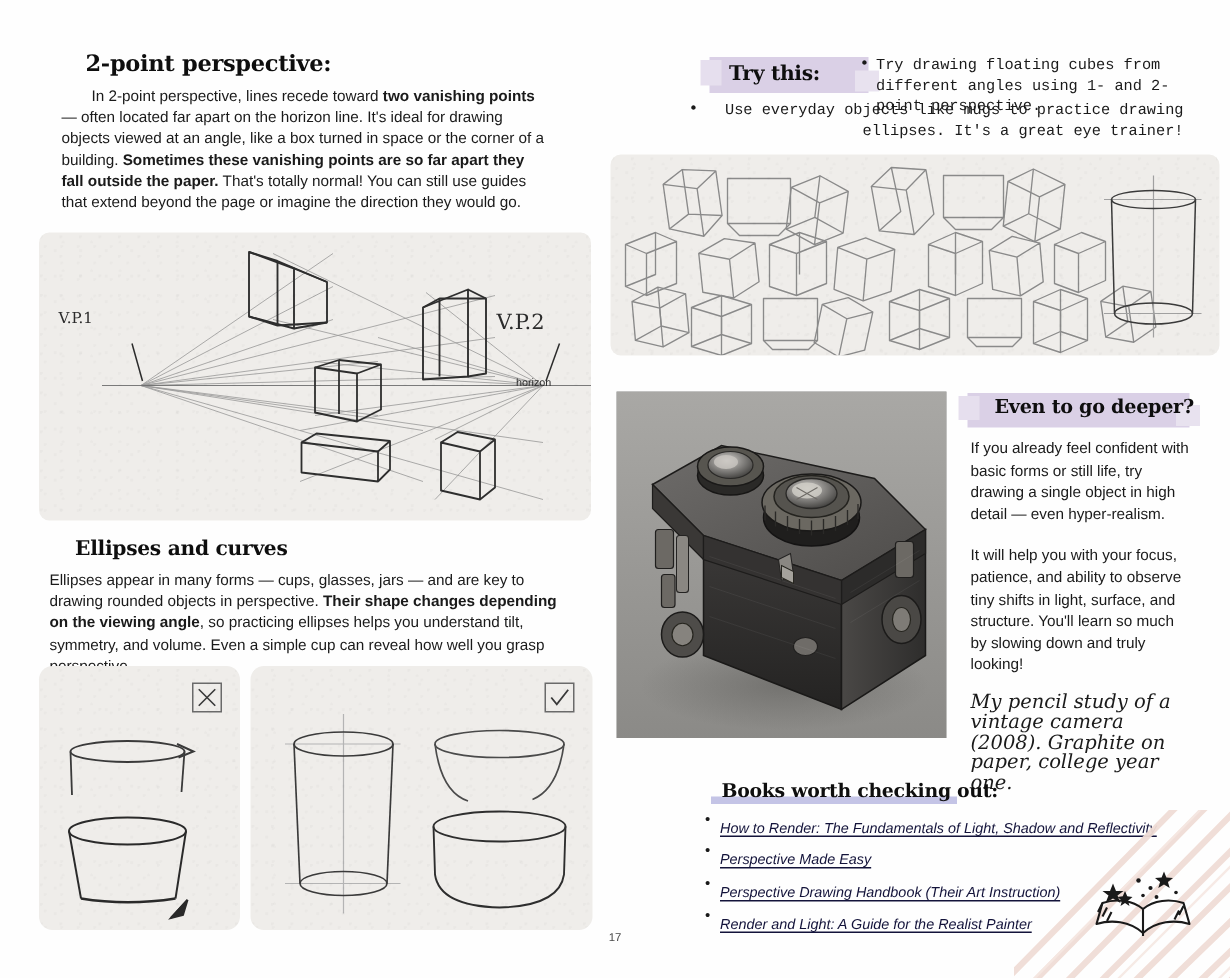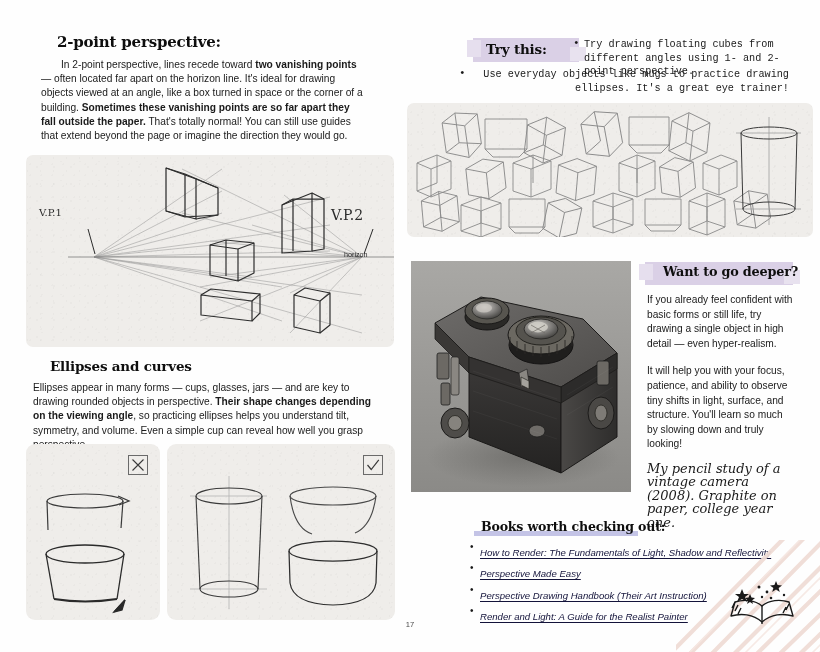--- a/index.html
+++ b/index.html
@@ -545,21 +545,21 @@
         <path d="M62 110 L146 138"></path>
           <path d="M62 130 L146 158"></path>
           <path d="M62 150 L146 178"></path>
         <path d="M156 134 L202 106"></path>
           <path d="M156 154 L202 126"></path>
       </g>
     </svg>
   </div>
 
   <div class="hl-band" id="hl-deep"></div>
-  <div class="h-serif" id="label-deep">Want to go deeper?</div>
+  <div class="h-serif" id="label-deep">Even to go deeper?</div>
 
   <div id="deep-body">
     <p>If you already feel confident with basic forms or still life, try drawing a single object in high detail — even hyper-realism.</p>
     <p>It will help you with your focus, patience, and ability to observe tiny shifts in light, surface, and structure. You'll learn so much by slowing down and truly looking!</p>
   </div>
 
   <div id="deep-caption">My pencil study of a vintage camera (2008). Graphite on paper, college year one.</div>
 
   <div id="hl-books"></div>
   <div class="h-serif" id="label-books">Books worth checking out:</div>

